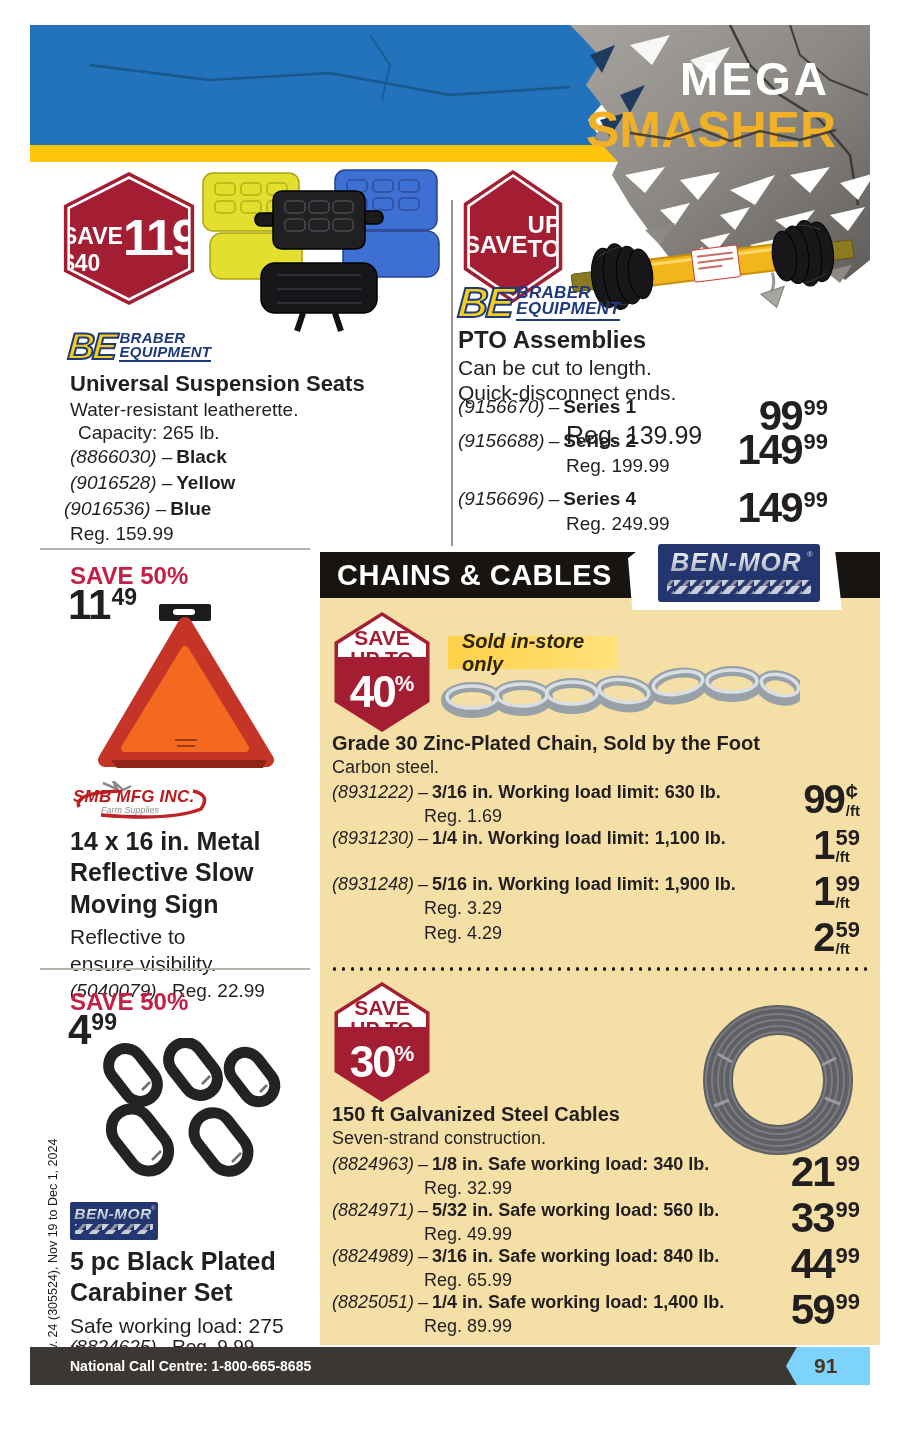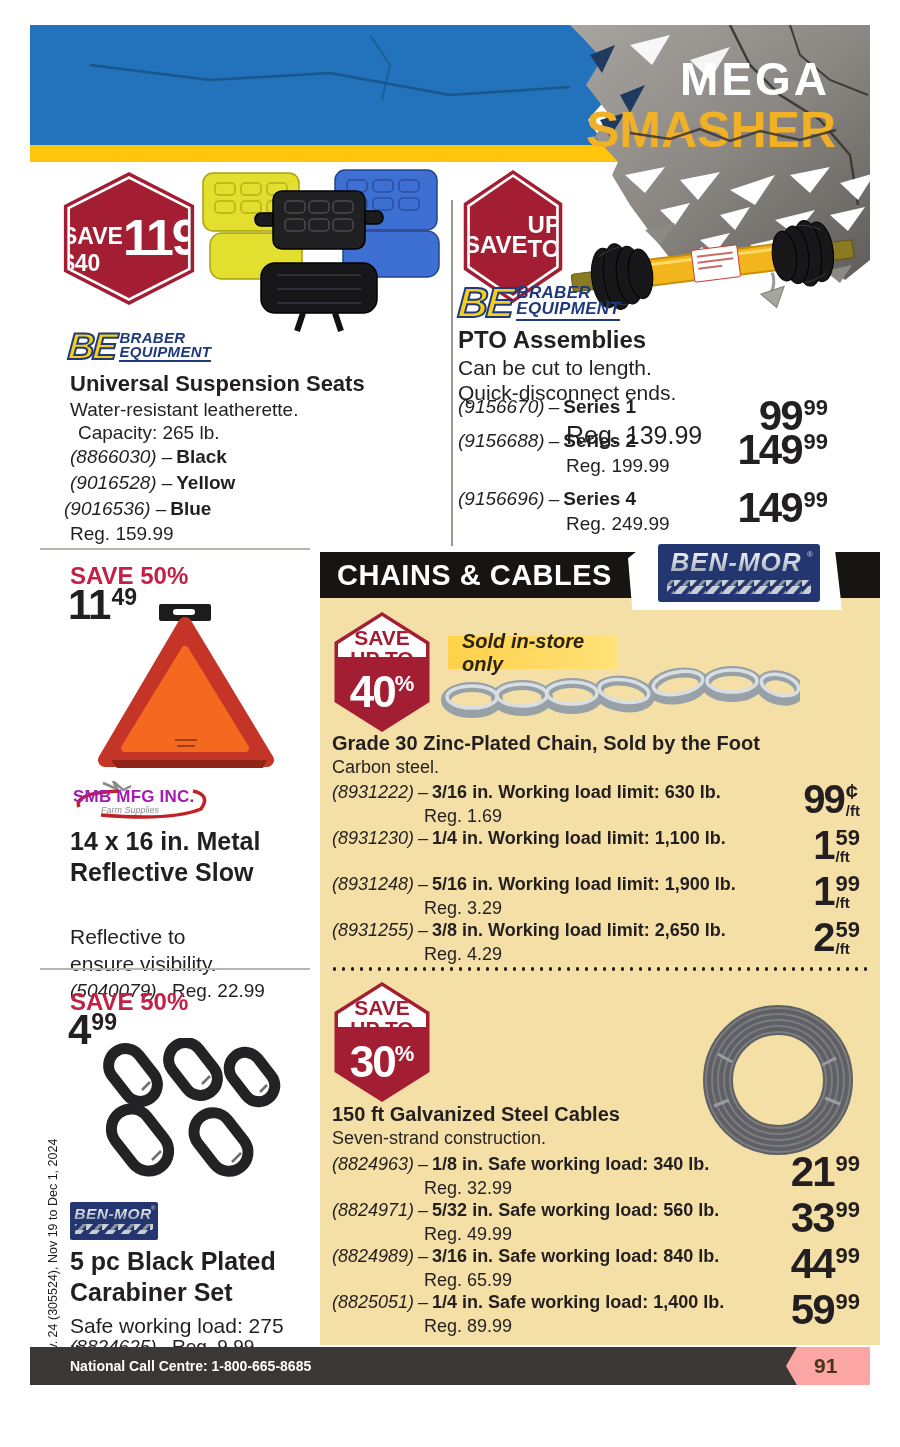--- a/index.html
+++ b/index.html
@@ -61,33 +61,33 @@
   .panel{position:absolute;left:320px;top:598px;width:560px;height:747px;background:#F4DFA6;}
   .chains-bar{position:absolute;left:320px;top:552px;width:560px;height:46px;background:#171412;display:flex;align-items:center;z-index:2;}
   .chains-bar span{color:#fff;font-weight:bold;font-size:29px;letter-spacing:.5px;padding-left:17px;}
   .plate{position:absolute;left:628px;top:536px;width:214px;height:74px;background:#fff;z-index:3;
     clip-path:polygon(13% 0,96% 0,100% 100%,2% 100%,0 30%);box-shadow:2px 2px 3px rgba(0,0,0,.25);}
   .instore{position:absolute;background:linear-gradient(90deg,#FFD148,#FFE27A);color:#2b2313;font-style:italic;font-weight:bold;font-size:20px;display:flex;align-items:center;padding-left:14px;}
 
   
   .footbar{position:absolute;left:30px;top:1347px;width:770px;height:38px;background:#3B3735;display:flex;align-items:center;z-index:2;}
   .footbar span{color:#fff;font-weight:bold;font-size:14px;padding-left:40px;}
-  .pagetab{position:absolute;left:786px;top:1347px;width:84px;height:38px;background:#fca5a5;z-index:3;
+  .pagetab{position:absolute;left:786px;top:1347px;width:84px;height:38px;background:#7dd3fc;z-index:3;
     clip-path:polygon(0 50%,13% 0,100% 0,100% 100%,13% 100%);display:flex;align-items:center;}
   .pagetab span{color:#4A3517;font-weight:bold;font-size:21px;padding-left:28px;}
 
   
   .braber{display:flex;align-items:center;}
   .braber .be{font-size:37px;font-weight:900;font-style:italic;color:#F5CF1B;-webkit-text-stroke:2px #1E3A7C;letter-spacing:-2px;line-height:.9;transform:skewX(-4deg);}
   .braber .tcol{display:flex;flex-direction:column;margin-left:4px;color:#1E3A7C;font-weight:900;font-size:15px;line-height:.95;font-style:italic;letter-spacing:.3px;border-bottom:2px solid #1E3A7C;padding-bottom:1px;}
   .braber.lg .be{font-size:42px;}
   .braber.lg .tcol{font-size:17px;}
 
   .smb{position:relative;}
-  .smb .nm{color:#a21caf;font-weight:900;font-size:17px;letter-spacing:.2px;}
+  .smb .nm{color:#b91c1c;font-weight:900;font-style:italic;font-size:17px;letter-spacing:.2px;}
   .smb .sb{color:#8a8a8a;font-style:italic;font-size:9px;margin-left:28px;margin-top:-2px;}
 
   .edge-note{position:absolute;left:46px;top:1358px;transform:rotate(-90deg);transform-origin:0 0;font-size:12.5px;color:#1a1a1a;white-space:nowrap;width:290px;}
 </style>
 </head>
 <body>
 
 <div class="page">
 
   <svg width="0" height="0" style="position:absolute">
@@ -312,20 +312,21 @@
         <path d="M30,2 l14,6 l-4,-8 l10,9 l8,-4" stroke="#8a8a8a" stroke-width="2.5" fill="none"></path>
         <path d="M6,26 q-6,-14 40,-16" stroke="#C02026" stroke-width="3.5" fill="none"></path>
         <path d="M120,10 q18,4 8,18 q-30,12 -100,6" stroke="#C02026" stroke-width="3.5" fill="none"></path>
       </svg>
       <div class="nm" style="position:relative;margin-top:4px;">SMB MFG INC.</div>
       <div class="sb" style="position:relative;">Farm Supplies</div>
     </div>
     <div class="abs p-title-big" style="left:30px;top:278px;">
       <div>14 x 16 in. Metal</div>
       <div>Reflective Slow</div>
+      <div>Moving Sign</div>
     </div>
     <div class="abs body21" style="left:30px;top:375px;">
       <div>Reflective to</div>
       <div>ensure visibility.</div>
     </div>
     <div class="abs sku-line" style="left:30px;top:388px;margin-top:44px;">
       <span class="sku-num">(5040079)</span>
       <span style="margin-left:10px;">Reg. 22.99</span>
     </div>
   </div>
@@ -445,21 +446,20 @@
       <div class="row-reg">Reg. 3.29</div>
       <div class="price price-mid abs" style="right:8px;top:0;">
         <span class="m">1</span>
         <span class="c">
             <span class="s">99</span>
             <span class="u">/ft</span>
           </span>
       </div>
     </div>
     <div class="abs" style="left:12px;top:322px;width:536px;">
-      <div class="row-line"><span class="sku-num">(8931255)</span><span class="dash">–</span><b>3/8 in. Working load limit: 2,650 lb.</b></div>
       <div class="row-reg">Reg. 4.29</div>
       <div class="price price-mid abs" style="right:8px;top:0;">
         <span class="m">2</span>
         <span class="c">
             <span class="s">59</span>
             <span class="u">/ft</span>
           </span>
       </div>
     </div>
 

